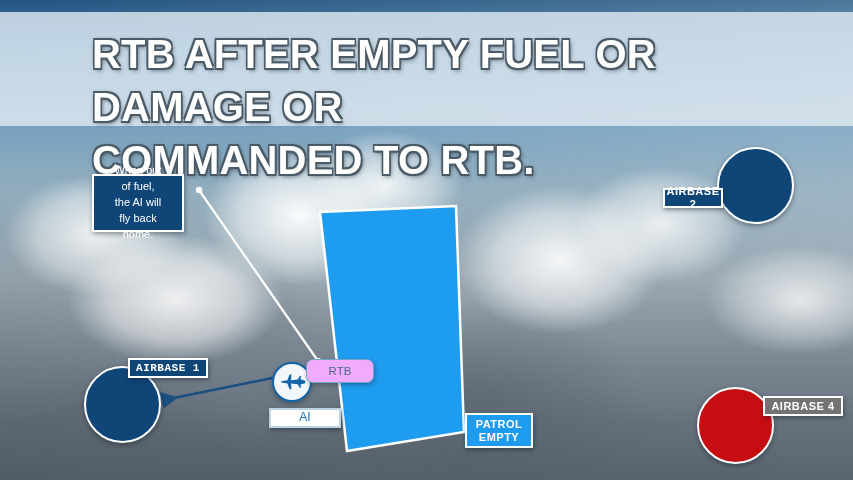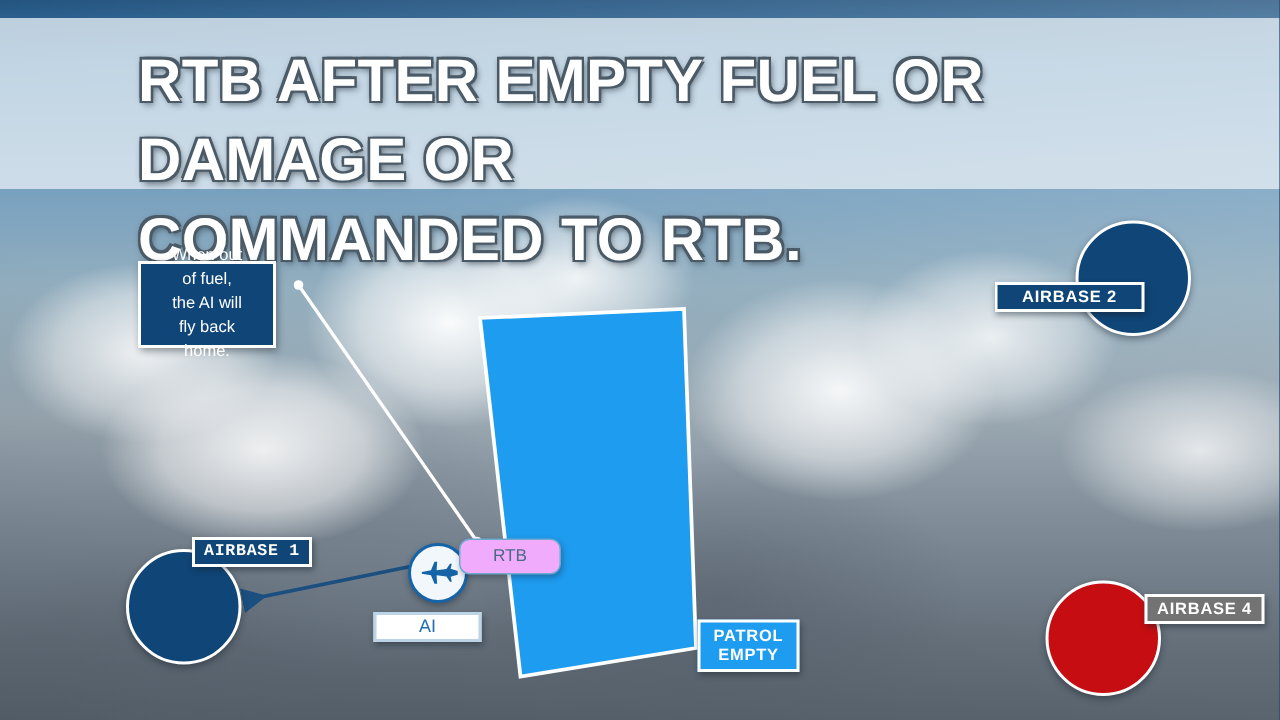--- a/index.html
+++ b/index.html
@@ -134,35 +134,35 @@
     <circle cx="318" cy="361" r="3.2" fill="#ffffff"></circle>
     <line x1="277" y1="377" x2="164" y2="400" stroke="#1a4f80" stroke-width="2.4" marker-end="url(#navyArrow)"></line>
   </svg>
 
   <div class="callout" style="left:92px;top:174px;width:92px;height:58px;">When out of fuel, the AI will fly back home.</div>
 
   <div class="circle navy" style="left:84px;top:366px;width:77px;height:77px;"></div>
   <div class="label navy" style="left:128px;top:358px;width:80px;height:20px;font-family:Liberation Mono, monospace;">AIRBASE 1</div>
 
   <div class="circle navy" style="left:717px;top:147px;width:77px;height:77px;"></div>
-  <div class="label navy" style="left:663px;top:188px;width:100px;height:20px;">AIRBASE 2</div>
+  <div class="label navy" style="left:663px;top:188px;width:60px;height:20px;">AIRBASE 2</div>
 
   <div class="circle red" style="left:697px;top:387px;width:77px;height:77px;"></div>
   <div class="label red" style="left:763px;top:396px;width:80px;height:20px;">AIRBASE 4</div>
 
   <div class="label cyan" style="left:465px;top:403px;width:68px;height:35px;flex-direction:column;">
     <span>PATROL</span>
     <span>EMPTY</span>
   </div>
 
   <div class="unit" style="left:272px;top:362px;">
     <svg width="30" height="30" viewBox="0 0 32 32">
       <path d="M4.5 15.2 L11 14.0 L13.5 8.0 L15.4 8.0 L15.0 14.0 L22.0 13.2
                L24.5 9.5 L25.8 9.5 L25.0 13.0 L30 14.6 L30 17.2 L25.0 18.6
                L25.8 22.2 L24.5 22.2 L22.0 18.4 L15.0 17.6 L15.4 23.6 L13.5 23.6
                L11 17.6 L4.5 16.5 Z" fill="#1664a8"></path>
     </svg>
   </div>
-  <div class="label white" style="left:249px;top:408px;width:72px;height:20px;">AI</div>
+  <div class="label white" style="left:269px;top:408px;width:72px;height:20px;">AI</div>
 
   <div class="rtbchip" style="left:306px;top:359px;width:68px;height:24px;">RTB</div>
 
 </div>
 
 </body></html>

